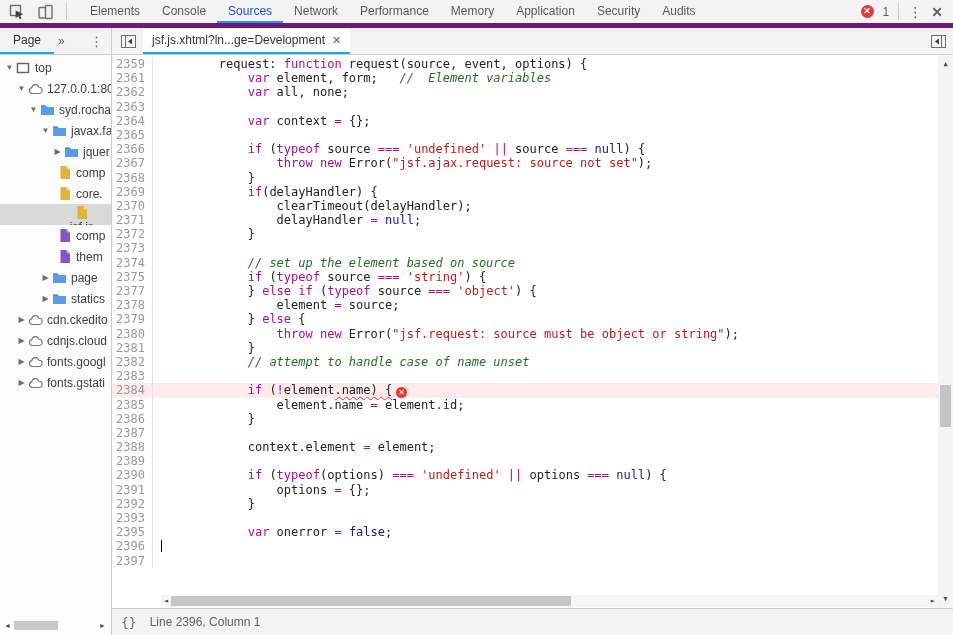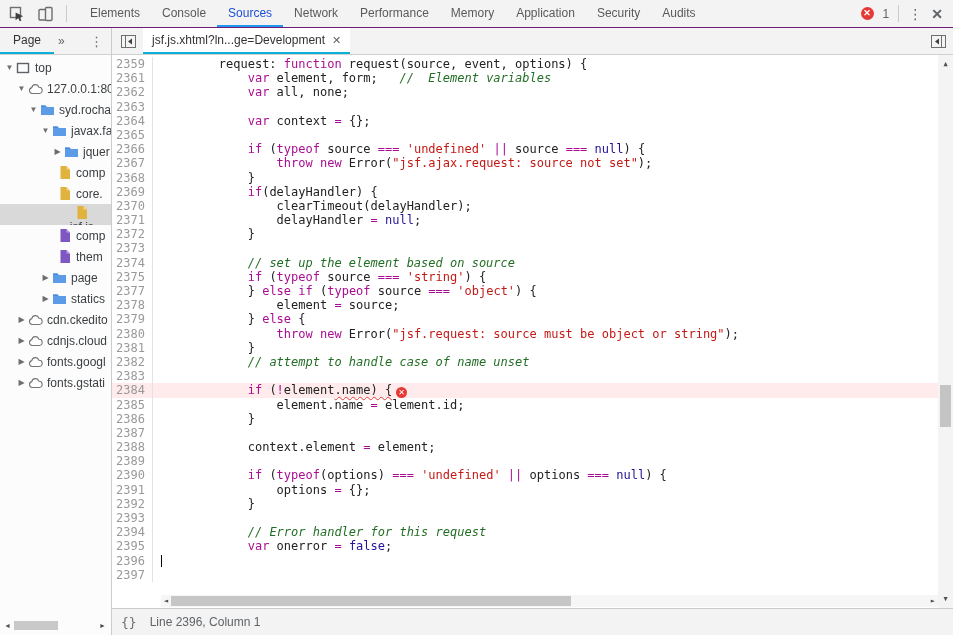--- a/index.html
+++ b/index.html
@@ -1,20 +1,20 @@
 <!DOCTYPE html>
 <html style="--accent-panel: #2196f3; --accent-src: #0bb0d8; --kw: #aa0d91; --str: #c41a16; --com: #236e25; --atom: #221199; --err-bg: #ffebeb; --err-red: #e53935; --sel-row: #d9d9d9;"><head>
 <meta charset="utf-8">
 <style>
   * { margin:0; padding:0; box-sizing:border-box; }
   html,body { width:953px; height:635px; overflow:hidden; background:#fff; }
   #app { width:953px; height:635px; position:relative; font-family:"Liberation Sans",sans-serif; font-size:12px; color:#333; background:#fff; }
 
   
-  #toolbar-main { height:28px; background:#f3f3f3; border-bottom:1px solid #701a75; display:flex; align-items:center; }
+  #toolbar-main { height:28px; background:#f3f3f3; border-bottom:5px solid #701a75; display:flex; align-items:center; }
   .icon-group { display:flex; align-items:center; padding:0 6px 0 9px; gap:12px; }
   .vdiv { width:1px; height:17px; background:#ccc; }
   #main-tabs { display:flex; height:100%; margin-left:6px; }
   .mtab { padding:0 11px; display:flex; align-items:center; height:100%; color:#5a5a5a; border-bottom:2px solid transparent; cursor:default; }
   .mtab.active { color:#1d4ed8; border-bottom-color:var(--accent-panel); }
   .tb-right { margin-left:auto; display:flex; align-items:center; gap:9px; padding-right:10px; }
   .err-badge { width:13px; height:13px; border-radius:50%; background:var(--err-red); color:#fff; font-size:9px; line-height:13px; text-align:center; font-weight:bold; }
   .err-count { color:#5f6368; }
   .kebab { color:#5f6368; font-size:14px; letter-spacing:0; }
   .close-x { color:#5f6368; font-size:14px; font-weight:bold; }
@@ -336,21 +336,20 @@
             <div class="ln-row errline"><span class="ln-num">2384</span><span class="ln-code"><span class="tk-p">            </span><span class="tk-k">if</span><span class="tk-p"> (</span><span class="tk-o">!</span><span class="tk-p">element</span><span class="tk-q">.name) {</span><span class="err-ic">✕</span></span></div>
             <div class="ln-row"><span class="ln-num">2385</span><span class="ln-code"><span class="tk-p">                element.name </span><span class="tk-o">=</span><span class="tk-p"> element.id;</span></span></div>
             <div class="ln-row"><span class="ln-num">2386</span><span class="ln-code"><span class="tk-p">            }</span></span></div>
             <div class="ln-row"><span class="ln-num">2387</span><span class="ln-code"></span></div>
             <div class="ln-row"><span class="ln-num">2388</span><span class="ln-code"><span class="tk-p">            context.element </span><span class="tk-o">=</span><span class="tk-p"> element;</span></span></div>
             <div class="ln-row"><span class="ln-num">2389</span><span class="ln-code"></span></div>
             <div class="ln-row"><span class="ln-num">2390</span><span class="ln-code"><span class="tk-p">            </span><span class="tk-k">if</span><span class="tk-p"> (</span><span class="tk-k">typeof</span><span class="tk-p">(options) </span><span class="tk-o">===</span><span class="tk-p"> </span><span class="tk-s">'undefined'</span><span class="tk-p"> </span><span class="tk-o">||</span><span class="tk-p"> options </span><span class="tk-o">===</span><span class="tk-p"> </span><span class="tk-a">null</span><span class="tk-p">) {</span></span></div>
             <div class="ln-row"><span class="ln-num">2391</span><span class="ln-code"><span class="tk-p">                options </span><span class="tk-o">=</span><span class="tk-p"> {};</span></span></div>
             <div class="ln-row"><span class="ln-num">2392</span><span class="ln-code"><span class="tk-p">            }</span></span></div>
             <div class="ln-row"><span class="ln-num">2393</span><span class="ln-code"></span></div>
-            <div class="ln-row"><span class="ln-num">2394</span><span class="ln-code"><span class="tk-p">            </span><span class="tk-c">// Error handler for this request</span></span></div>
             <div class="ln-row"><span class="ln-num">2395</span><span class="ln-code"><span class="tk-p">            </span><span class="tk-k">var</span><span class="tk-p"> onerror </span><span class="tk-o">=</span><span class="tk-p"> </span><span class="tk-a">false</span><span class="tk-p">;</span></span></div>
             <div class="ln-row"><span class="ln-num">2396</span><span class="ln-code"><span class="caret"></span></span></div>
             <div class="ln-row"><span class="ln-num">2397</span><span class="ln-code"></span></div>
           </div>
         <div id="editor-hscroll">
           <span class="hs-arrow">◄</span>
           <span class="hs-thumb"></span>
           <span class="hs-fill"></span>
           <span class="hs-arrow">►</span>
         </div>

